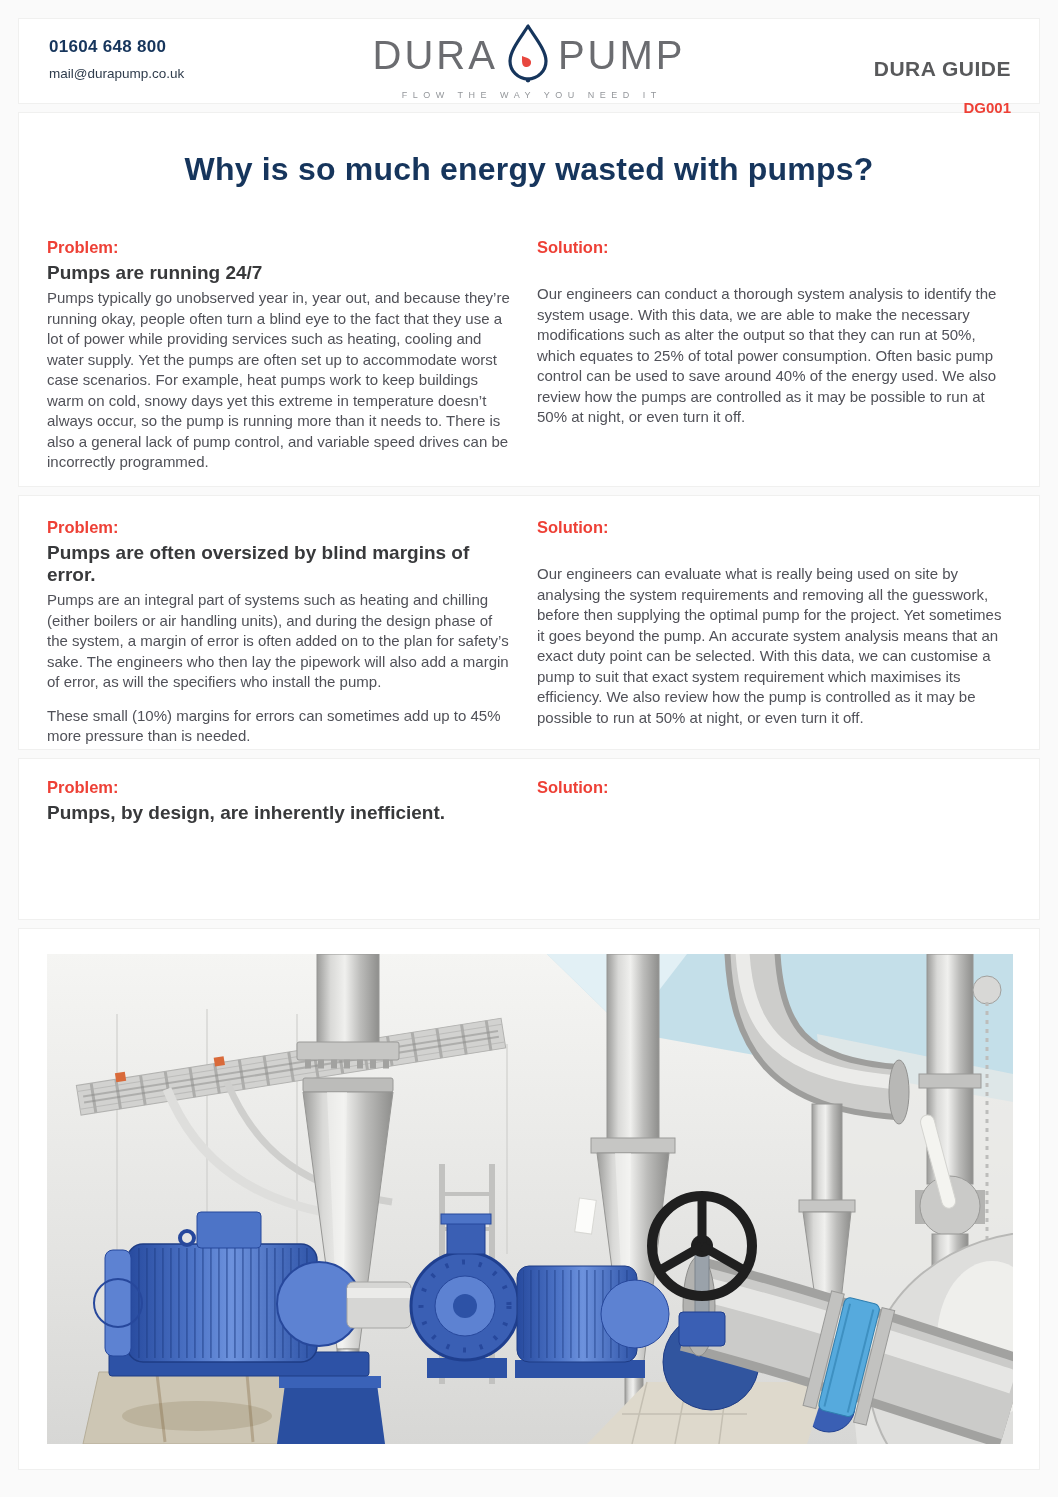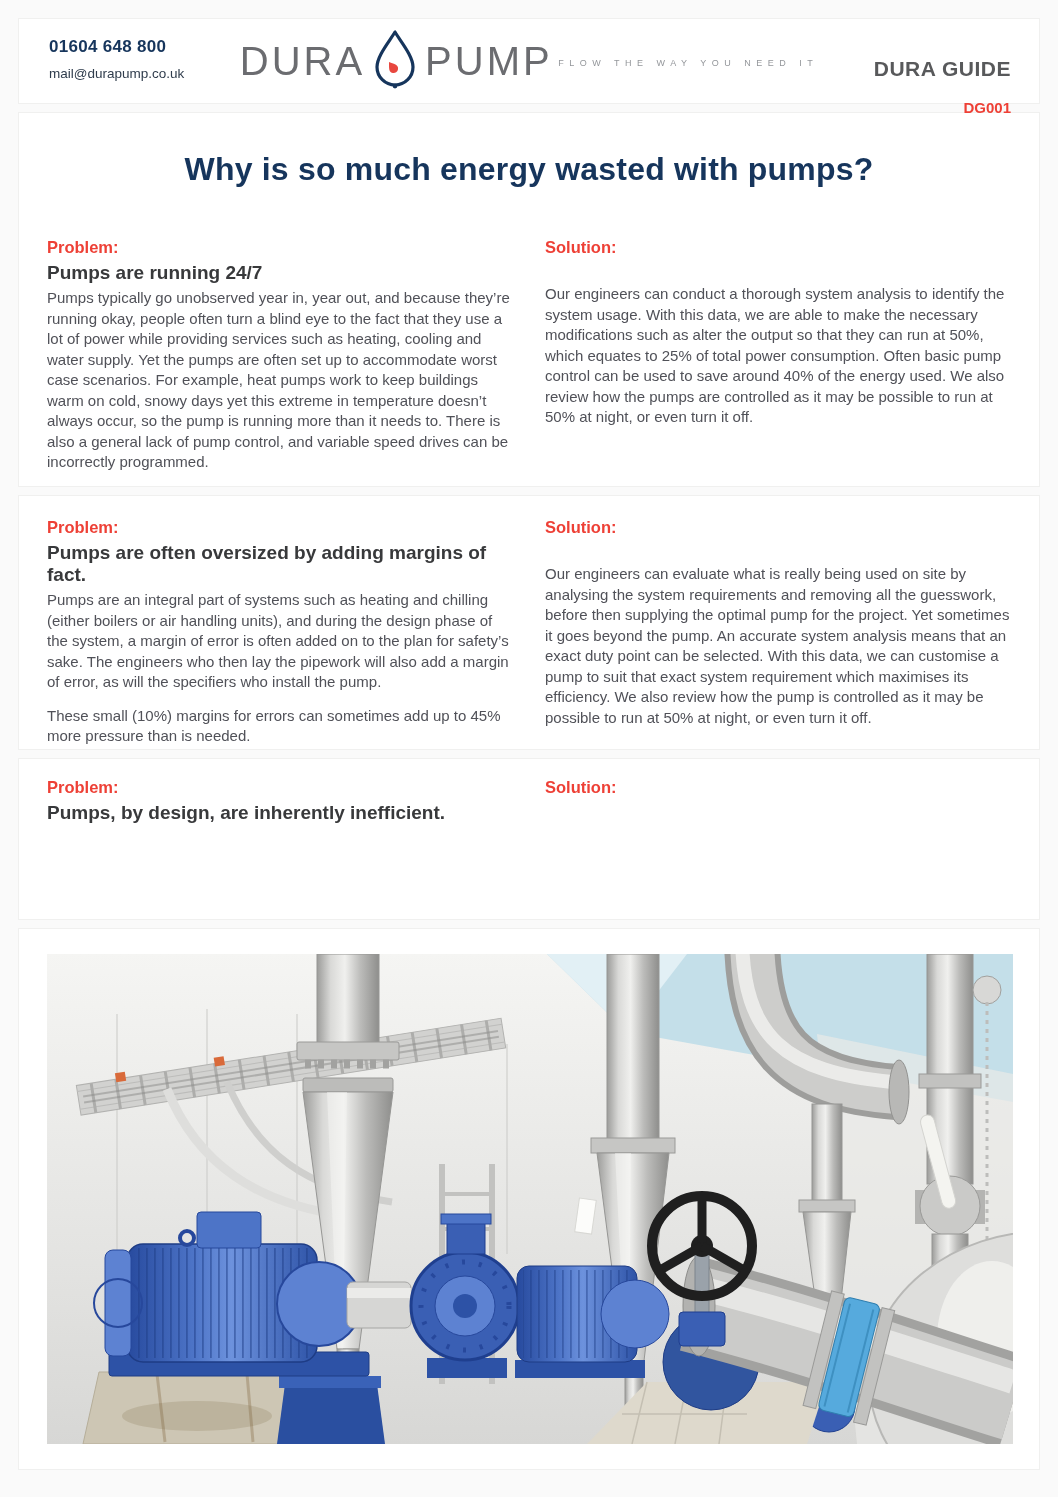--- a/index.html
+++ b/index.html
@@ -14,34 +14,34 @@
   .card {
     background:#ffffff;
     border:1px solid #f0f0ef;
     margin-bottom:8px;
   }
   
   .header-card { height:86px; position:relative; display:flex; align-items:center; justify-content:center; }
   .contact { position:absolute; left:30px; top:18px; }
   .phone { font-size:17px; font-weight:bold; color:#16355c; letter-spacing:.3px; }
   .email { font-size:13.5px; color:#2f3c4c; margin-top:9px; }
-  .brand { display:flex; align-items:center; }
+  .brand { display:flex; flex-direction:column; align-items:center; }
   .brand-line { display:flex; align-items:center; gap:7px; }
   .brand-word { font-size:40px; color:#6b6c70; letter-spacing:3px; font-weight:400; line-height:1; }
   .tagline { font-size:9px; letter-spacing:5.5px; color:#94979b; margin-top:3px; text-indent:5.5px; }
   .guide { position:absolute; right:28px; top:38px; text-align:right; }
   .guide-label { font-size:21px; font-weight:bold; color:#58595b; letter-spacing:.5px; }
   .guide-code { font-size:15px; font-weight:bold; color:#ee4036; margin-top:18px; }
   
   .title-card { height:375px; }
   h1.page-title {
     margin-top:38px; text-align:center;
     font-size:32px; font-weight:bold; color:#16355c; letter-spacing:.2px;
   }
-  .row { display:flex; gap:28px; padding:0 28px; }
+  .row { display:flex; gap:20px; padding:0 28px; }
   .title-card .row { margin-top:50px; }
   .col-l { width:470px; flex:none; }
   .col-r { width:472px; flex:none; }
   .lbl { font-size:16.5px; font-weight:bold; color:#ee4036; margin-bottom:5px; }
   .subhead { font-size:19px; font-weight:bold; color:#38393b; margin-bottom:4px; }
   .body-p { font-size:15px; line-height:20.5px; color:#505158; }
   .sol-body { margin-top:27px; }
   .p-gap { margin-top:13px; }
   .sec2-card { height:255px; padding-top:22px; }
   .sec3-card { height:162px; padding-top:19px; }
@@ -94,21 +94,21 @@
         <div class="lbl">Solution:</div>
         <p class="body-p sol-body">Our engineers can conduct a thorough system analysis to identify the system usage. With this data, we are able to make the necessary modifications such as alter the output so that they can run at 50%, which equates to 25% of total power consumption. Often basic pump control can be used to save around 40% of the energy used. We also review how the pumps are controlled as it may be possible to run at 50% at night, or even turn it off.</p>
       </div>
     </div>
   </div>
 
   <div class="card sec2-card">
     <div class="row">
       <div class="col-l">
         <div class="lbl">Problem:</div>
-        <div class="subhead">Pumps are often oversized by adding margins of fact.</div>
+        <div class="subhead">Pumps are often oversized by blind margins of error.</div>
         <p class="body-p">Pumps are an integral part of systems such as heating and chilling (either boilers or air handling units), and during the design phase of the system, a margin of error is often added on to the plan for safety’s sake. The engineers who then lay the pipework will also add a margin of error, as will the specifiers who install the pump.</p>
         <p class="body-p p-gap">These small (10%) margins for errors can sometimes add up to 45% more pressure than is needed.</p>
       </div>
       <div class="col-r">
         <div class="lbl">Solution:</div>
         <p class="body-p sol-body">Our engineers can evaluate what is really being used on site by analysing the system requirements and removing all the guesswork, before then supplying the optimal pump for the project. Yet sometimes it goes beyond the pump. An accurate system analysis means that an exact duty point can be selected. With this data, we can customise a pump to suit that exact system requirement which maximises its efficiency. We also review how the pump is controlled as it may be possible to run at 50% at night, or even turn it off.</p>
       </div>
     </div>
   </div>
 

